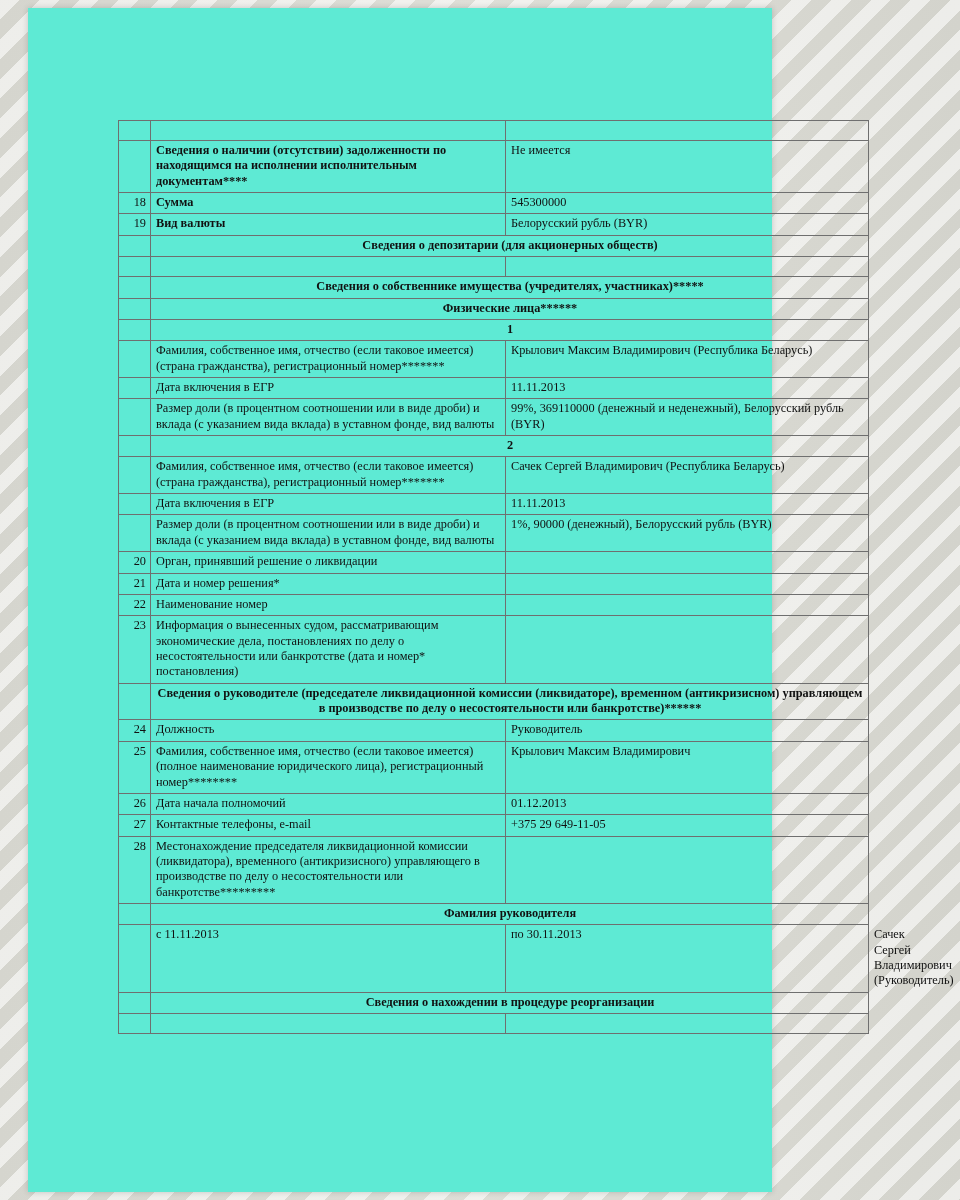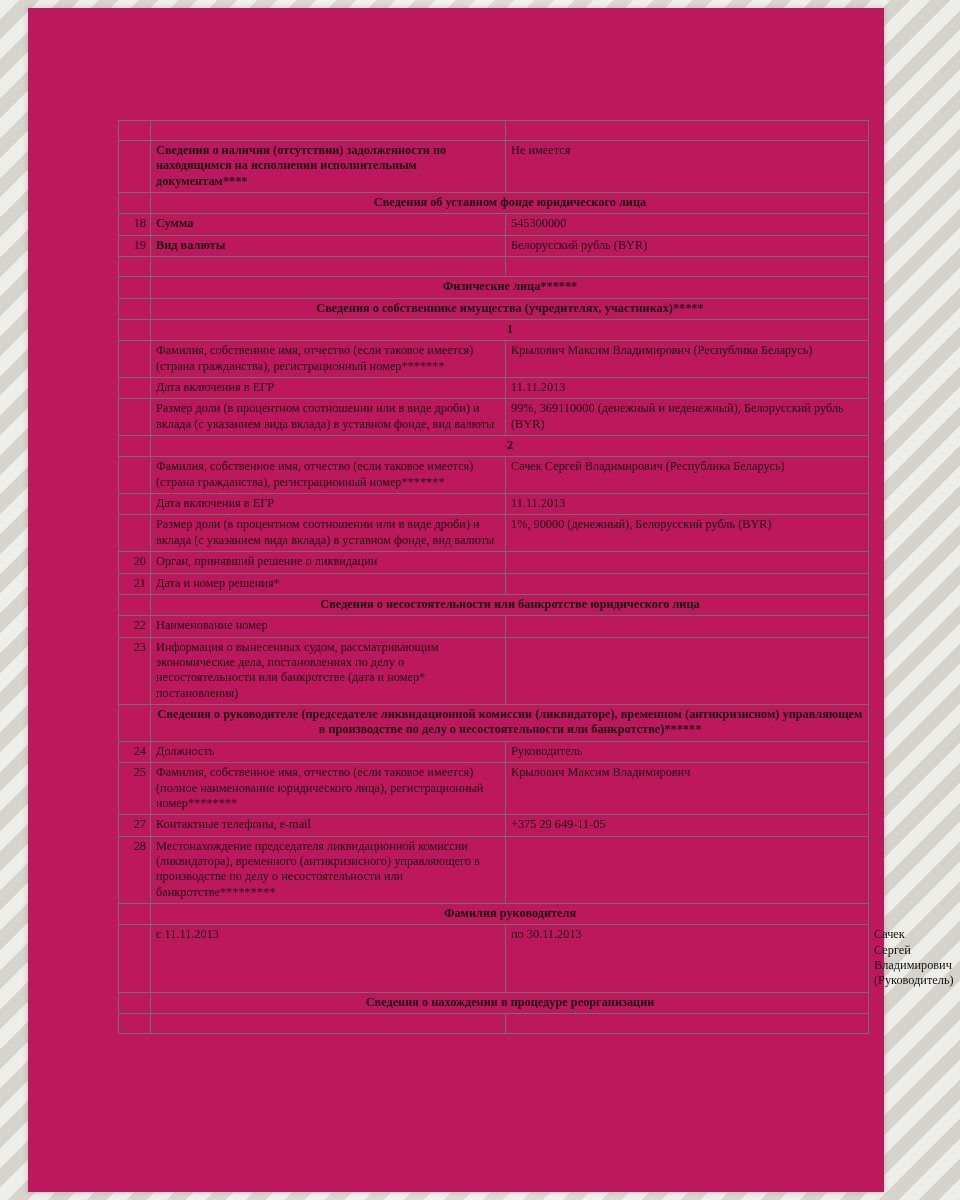--- a/index.html
+++ b/index.html
@@ -18,23 +18,23 @@
     position: absolute;
     inset: 0;
     background:
       repeating-linear-gradient(135deg, rgba(255,255,255,0.55) 0px, rgba(255,255,255,0.55) 14px, rgba(0,0,0,0.02) 14px, rgba(0,0,0,0.02) 28px),
       linear-gradient(90deg, #d9d9d2 0%, #e2e2db 50%, #d7d7d0 100%);
   }
   .sheet {
     position: absolute;
     left: 28px;
     top: 8px;
-    width: 856px;
+    width: 744px;
     height: 1184px;
-    background: #be185d;
+    background: #5eead4;
     box-shadow: 0 0 6px rgba(0,0,0,0.18);
   }
   .doc {
     position: absolute;
     left: 90px;
     top: 112px;
     width: 750px;
   }
   table.reg {
     border-collapse: collapse;
@@ -91,45 +91,45 @@
             <td class="num empty-row"></td>
             <td class="empty-row"></td>
             <td class="empty-row"></td>
           </tr>
           <tr>
             <td class="num"></td>
             <td class="label bold">Сведения о наличии (отсутствии) задолженности по находящимся на исполнении исполнительным документам****</td>
             <td>Не имеется</td>
           </tr>
           <tr>
-            <td class="num"></td>
-            <td class="section" colspan="2">Сведения об уставном фонде юридического лица</td>
-          </tr>
-          <tr>
             <td class="num">18</td>
             <td class="label bold">Сумма</td>
             <td>545300000</td>
           </tr>
           <tr>
             <td class="num">19</td>
             <td class="label bold">Вид валюты</td>
             <td>Белорусский рубль (BYR)</td>
           </tr>
           <tr>
+            <td class="num"></td>
+            <td class="section" colspan="2">Сведения о депозитарии (для акционерных обществ)</td>
+          </tr>
+          <tr>
             <td class="num empty-row"></td>
             <td class="empty-row"></td>
             <td class="empty-row"></td>
           </tr>
           <tr>
             <td class="num"></td>
+            <td class="section" colspan="2">Сведения о собственнике имущества (учредителях, участниках)*****</td>
+          </tr>
+          <tr>
+            <td class="num"></td>
             <td class="section" colspan="2">Физические лица******</td>
-          </tr>
-          <tr>
-            <td class="num"></td>
-            <td class="section" colspan="2">Сведения о собственнике имущества (учредителях, участниках)*****</td>
           </tr>
           <tr>
             <td class="num"></td>
             <td class="section" colspan="2">1</td>
           </tr>
           <tr>
             <td class="num"></td>
             <td class="label">Фамилия, собственное имя, отчество (если таковое имеется) (страна гражданства), регистрационный номер*******</td>
             <td>Крылович Максим Владимирович (Республика Беларусь)</td>
           </tr>
@@ -164,24 +164,20 @@
           </tr>
           <tr>
             <td class="num">20</td>
             <td class="label">Орган, принявший решение о ликвидации</td>
             <td></td>
           </tr>
           <tr>
             <td class="num">21</td>
             <td class="label">Дата и номер решения*</td>
             <td></td>
-          </tr>
-          <tr>
-            <td class="num"></td>
-            <td class="section" colspan="2">Сведения о несостоятельности или банкротстве юридического лица</td>
           </tr>
           <tr>
             <td class="num">22</td>
             <td class="label">Наименование номер</td>
             <td></td>
           </tr>
           <tr>
             <td class="num">23</td>
             <td class="label">Информация о вынесенных судом, рассматривающим экономические дела, постановлениях по делу о несостоятельности или банкротстве (дата и номер* постановления)</td>
             <td></td>
@@ -192,20 +188,25 @@
           </tr>
           <tr>
             <td class="num">24</td>
             <td class="label">Должность</td>
             <td>Руководитель</td>
           </tr>
           <tr>
             <td class="num">25</td>
             <td class="label">Фамилия, собственное имя, отчество (если таковое имеется) (полное наименование юридического лица), регистрационный номер********</td>
             <td>Крылович Максим Владимирович</td>
+          </tr>
+          <tr>
+            <td class="num">26</td>
+            <td class="label">Дата начала полномочий</td>
+            <td>01.12.2013</td>
           </tr>
           <tr>
             <td class="num">27</td>
             <td class="label">Контактные телефоны, e-mail</td>
             <td>+375 29 649-11-05</td>
           </tr>
           <tr>
             <td class="num">28</td>
             <td class="label">Местонахождение председателя ликвидационной комиссии (ликвидатора), временного (антикризисного) управляющего в производстве по делу о несостоятельности или банкротстве*********</td>
             <td></td>

